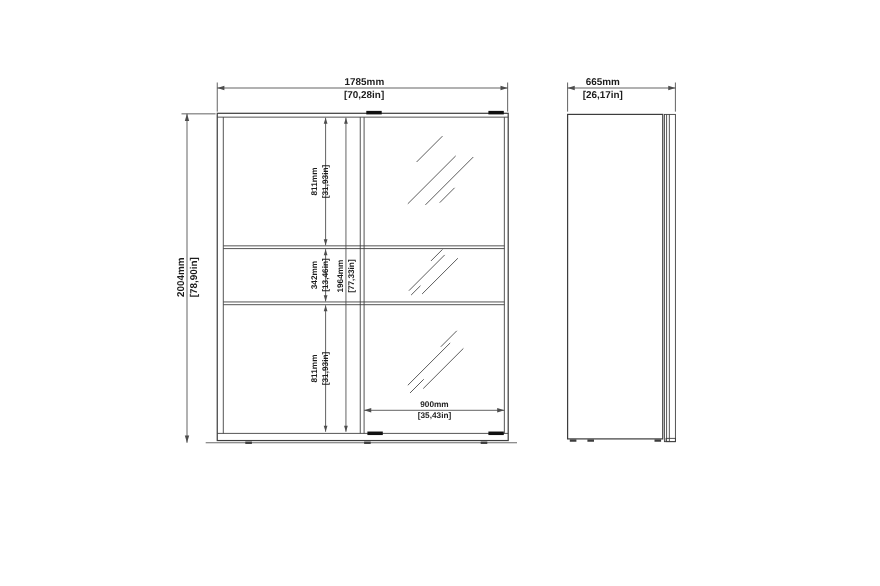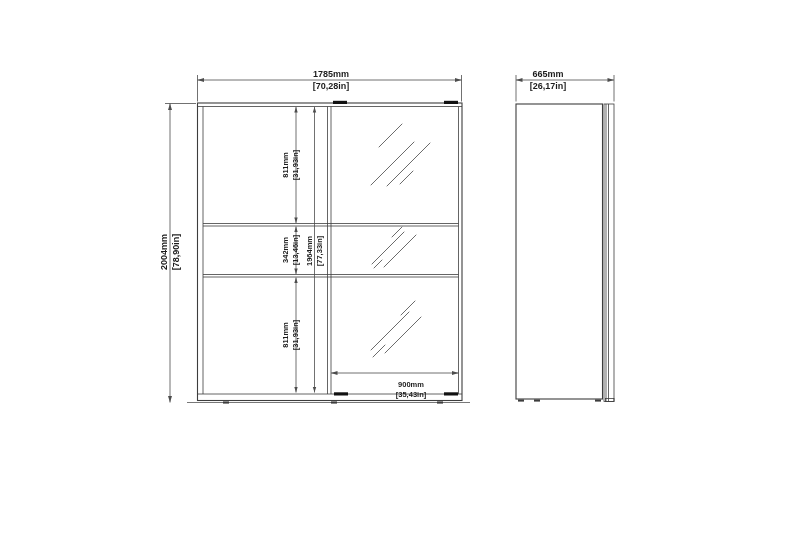--- a/index.html
+++ b/index.html
@@ -149,21 +149,21 @@
 
     <g>
       <line class="dl" x1="516" y1="75" x2="516" y2="101.5"></line>
       <line class="dl" x1="614" y1="75" x2="614" y2="101.5"></line>
       <line class="dl" x1="516" y1="80" x2="614" y2="80"></line>
       <polygon class="ar" points="516,80 522.5,78 522.5,82"></polygon>
       <polygon class="ar" points="614,80 607.5,78 607.5,82"></polygon>
     </g>
   </svg>
 
-  <div class="lbl big h" style="left:331px;top:80px;">
+  <div class="lbl big h" style="left:331px;top:80px;align-items:flex-end;">
     <span>1785mm</span>
     <span>[70,28in]</span>
   </div>
 
   <div class="lbl big h" style="left:548px;top:80px;">
     <span>665mm</span>
     <span>[26,17in]</span>
   </div>
 
   <div class="lbl big v" style="left:170px;top:252px;">
@@ -184,18 +184,18 @@
   <div class="lbl small v" style="left:291px;top:335px;">
     <span>811mm</span>
     <span>[31,93in]</span>
   </div>
 
   <div class="lbl small v" style="left:314.5px;top:251px;">
     <span>1964mm</span>
     <span>[77,33in]</span>
   </div>
 
-  <div class="lbl small h" style="left:395px;top:390px;margin-left:16px;">
+  <div class="lbl small h" style="left:395px;top:373px;">
     <span>900mm</span>
     <span>[35,43in]</span>
   </div>
 
 </div>
 
 </body></html>

